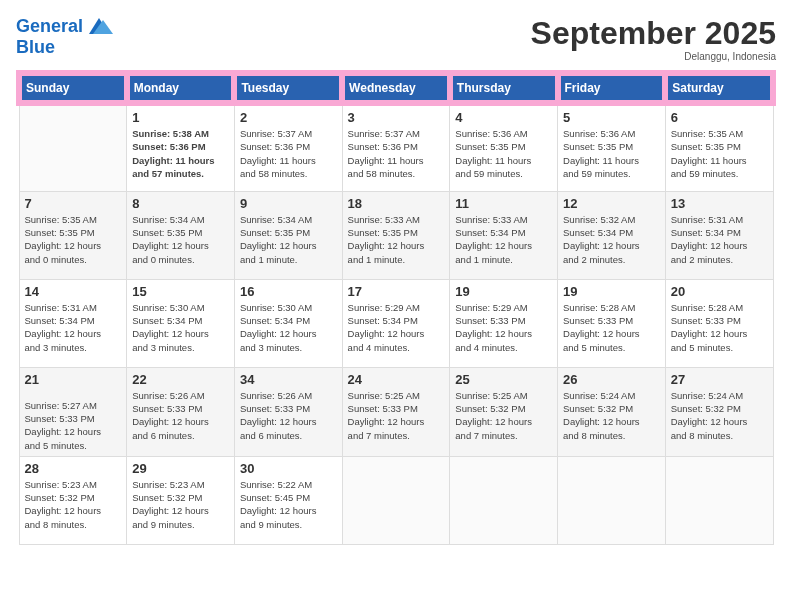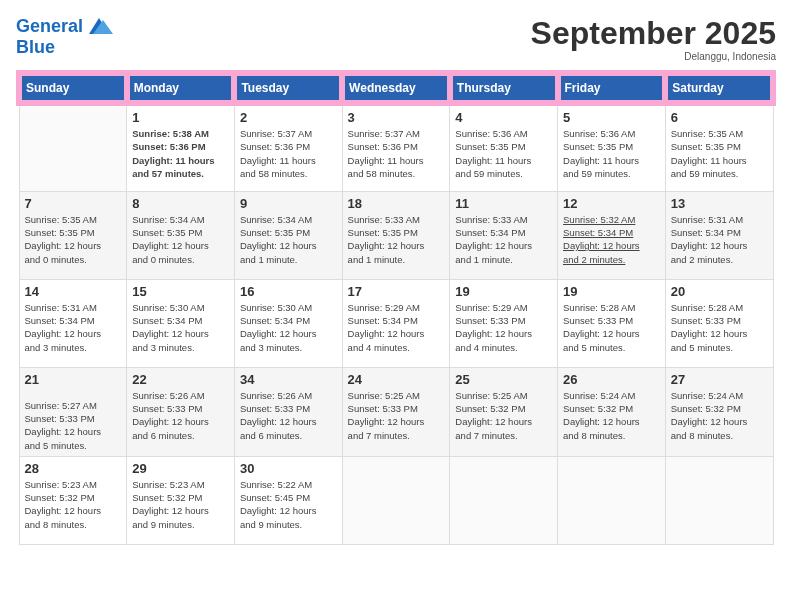--- a/index.html
+++ b/index.html
@@ -202,21 +202,21 @@
         </td>
         <td>
           <span class="day-num">11</span>
           <div class="day-info" style="white-space: pre-line;">Sunrise: 5:33 AM
 Sunset: 5:34 PM
 Daylight: 12 hours
 and 1 minute.</div>
         </td>
         <td>
           <span class="day-num">12</span>
-          <div class="day-info" style="white-space: pre-line; text-decoration: underline;">Sunrise: 5:32 AM
+          <div class="day-info" style="white-space: pre-line;">Sunrise: 5:32 AM
 Sunset: 5:34 PM
 Daylight: 12 hours
 and 2 minutes.</div>
         </td>
         <td>
           <span class="day-num">13</span>
           <div class="day-info" style="white-space: pre-line;">Sunrise: 5:31 AM
 Sunset: 5:34 PM
 Daylight: 12 hours
 and 2 minutes.</div>

